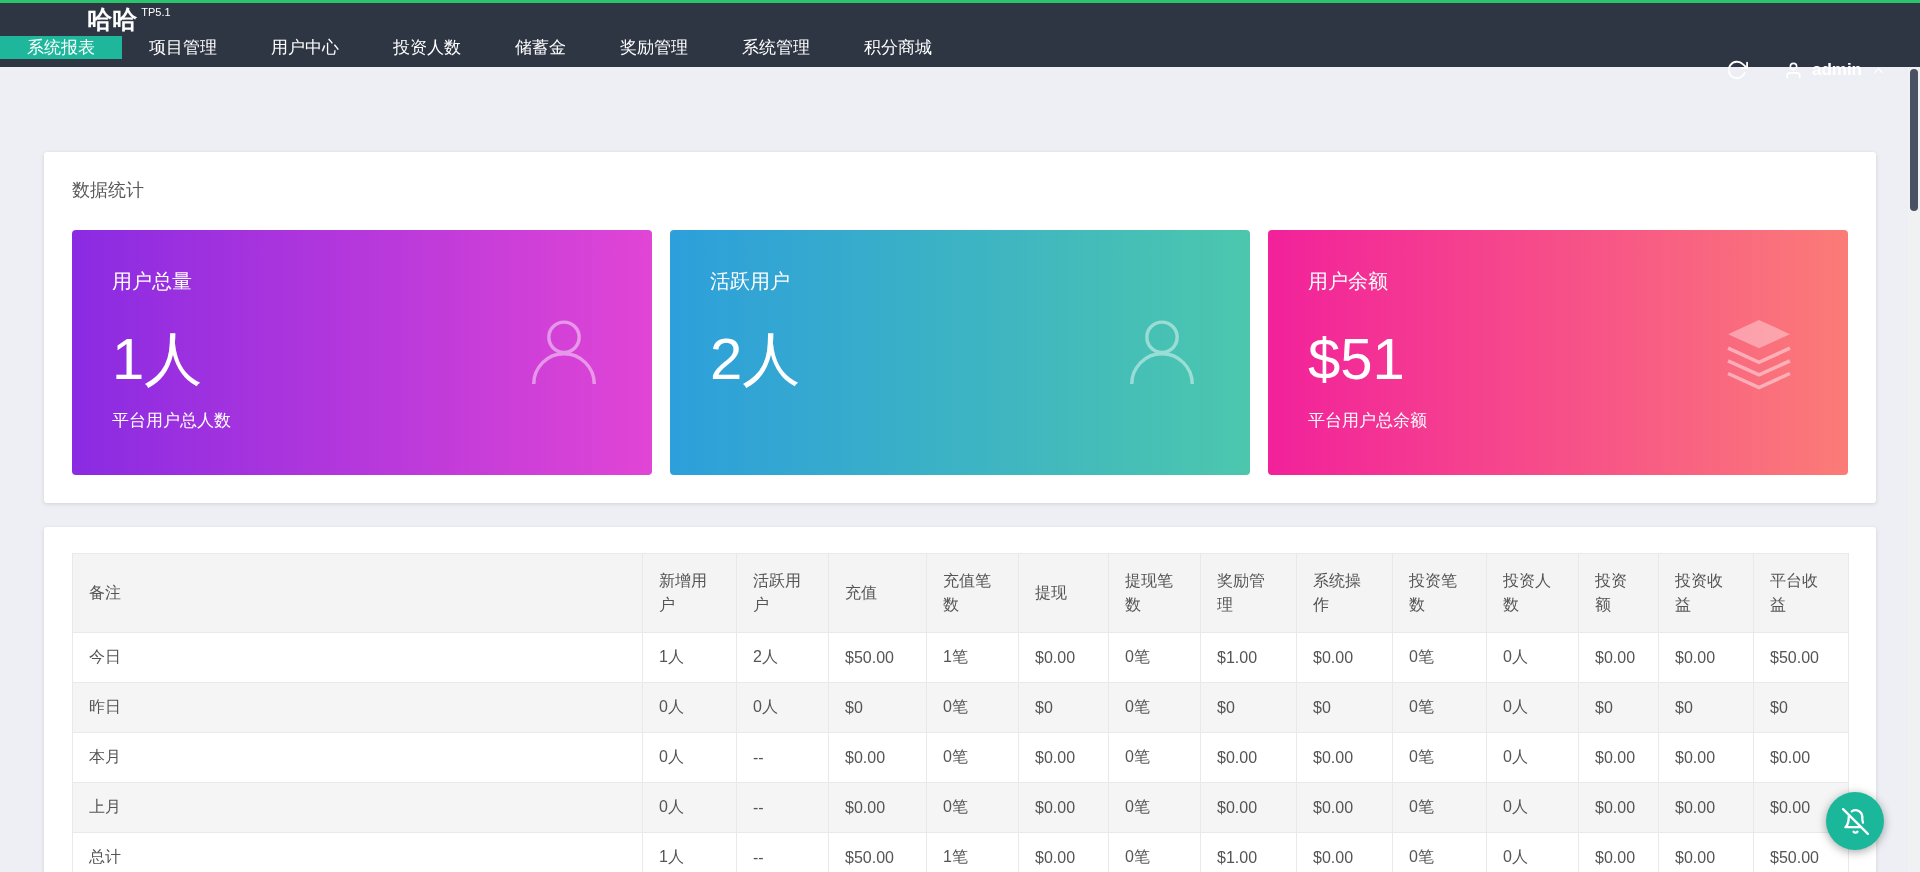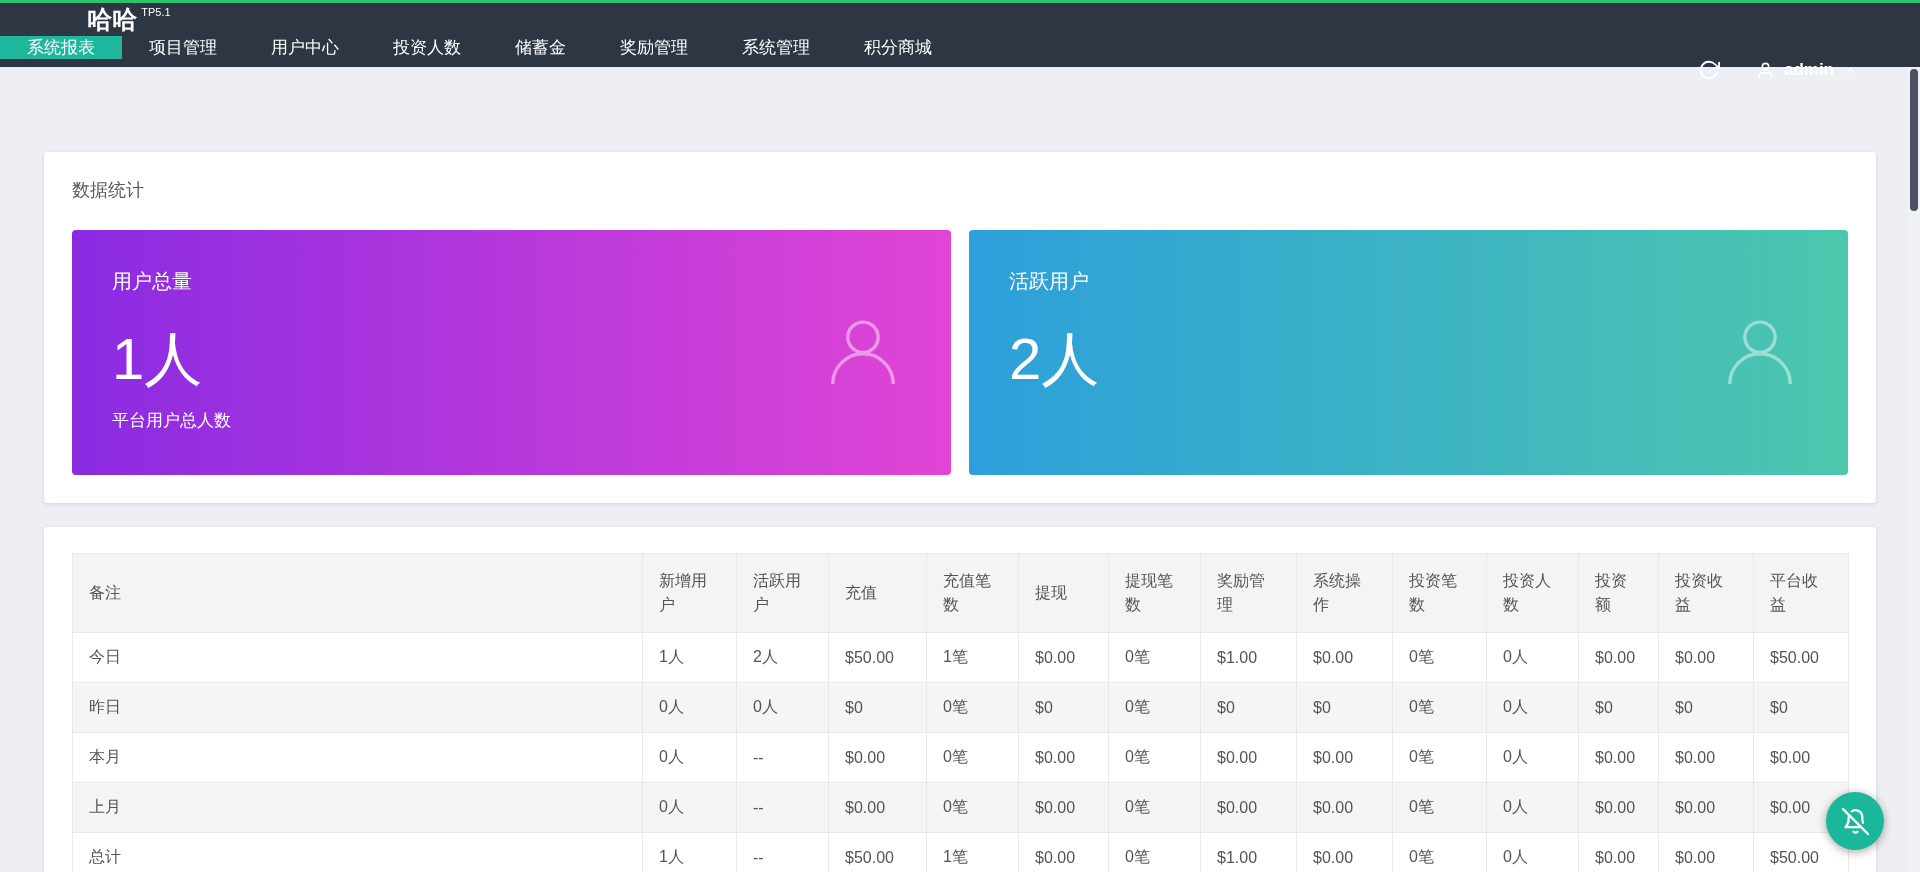--- a/index.html
+++ b/index.html
@@ -16,21 +16,21 @@
   .topbar{
     position:relative;margin-top:3px;height:64px;
     background:var(--topbar-bg,#2e3543);
     display:flex;align-items:stretch;color:#fff;flex-direction:column;
   }
   .logo{width:258px;display:flex;align-items:center;justify-content:center;font-size:25px;font-weight:bold;cursor:pointer;}
   .logo .ver{font-size:11px;font-weight:400;margin-left:4px;transform:translateY(-8px);}
   .main-nav{display:flex;align-items:stretch;}
   .nav-item{display:flex;align-items:center;padding:0 27px;font-size:17px;color:#fff;text-decoration:none;cursor:pointer;white-space:nowrap;}
   .nav-item.active{background:var(--nav-active,#1fb79c);}
-  .topbar-right{margin-left:auto;display:flex;align-items:center;gap:36px;padding-right:62px;}
+  .topbar-right{margin-left:auto;display:flex;align-items:center;gap:36px;padding-right:34px;}
   .refresh-btn{background:none;border:none;padding:0;display:flex;cursor:pointer;}
   .admin{display:flex;align-items:center;gap:9px;font-size:17px;font-weight:bold;cursor:pointer;}
 
   .content{padding:41px 44px 0;}
   .card{background:#fff;border-radius:3px;box-shadow:0 1px 4px rgba(0,0,0,.12);padding:26px 28px 28px;margin-top:44px;}
   .card + .card{margin-top:24px;}
   .card-title{margin:0 0 28px;font-size:18px;font-weight:400;color:#595959;}
 
   .stat-row{display:flex;gap:18px;}
   .stat-box{
@@ -126,20 +126,33 @@
         <div class="stat-label">活跃用户</div>
         <div class="stat-value">2人</div>
         <span class="stat-icon">
           <svg viewBox="0 0 64 64" width="88" height="88" fill="none" stroke="#fff" stroke-width="2.5">
             <circle cx="32" cy="22" r="11"></circle>
             <path d="M10 56c0-12.15 9.85-22 22-22s22 9.85 22 22"></path>
           </svg>
         </span>
       </div>
 
+      <div class="stat-box" style="background: linear-gradient(to right, rgb(242, 33, 155), rgb(251, 124, 119));">
+        <div class="stat-label">用户余额</div>
+        <div class="stat-value">$51</div>
+        <div class="stat-desc">平台用户总余额</div>
+        <span class="stat-icon">
+          <svg viewBox="0 0 64 64" width="90" height="90">
+            <path d="M32 10 L54 20 L32 30 L10 20 Z" fill="rgba(255,255,255,.8)"></path>
+            <path d="M10 30 L32 40 L54 30" fill="none" stroke="#fff" stroke-width="2.5"></path>
+            <path d="M10 39 L32 49 L54 39" fill="none" stroke="#fff" stroke-width="2.5"></path>
+            <path d="M10 48 L32 58 L54 48" fill="none" stroke="#fff" stroke-width="2.5"></path>
+          </svg>
+        </span>
+      </div>
 
     </div>
   </section>
 
   <section class="card">
     <table>
       <colgroup>
         <col style="width:570px">
           <col style="width:94px">
           <col style="width:92px">

